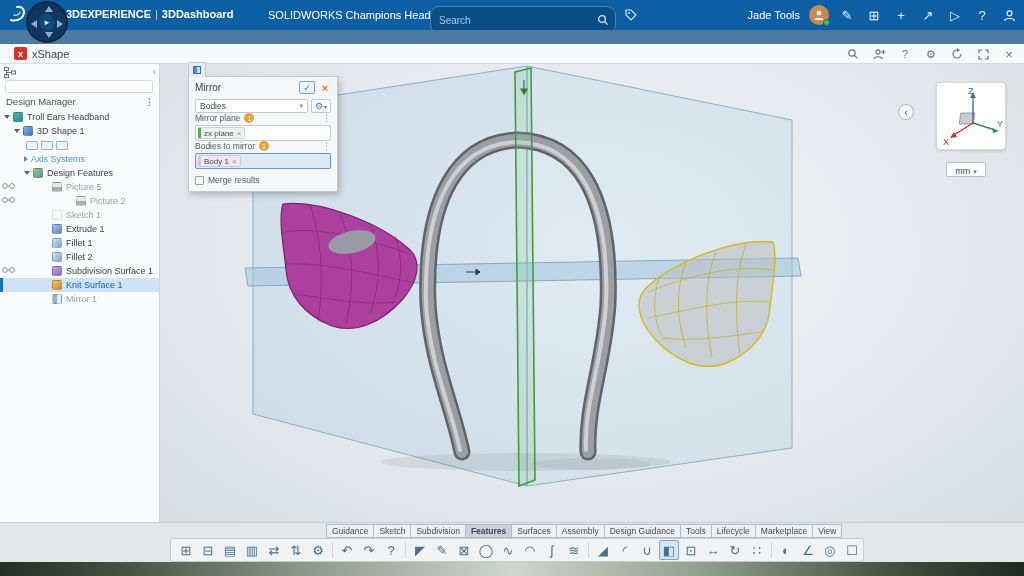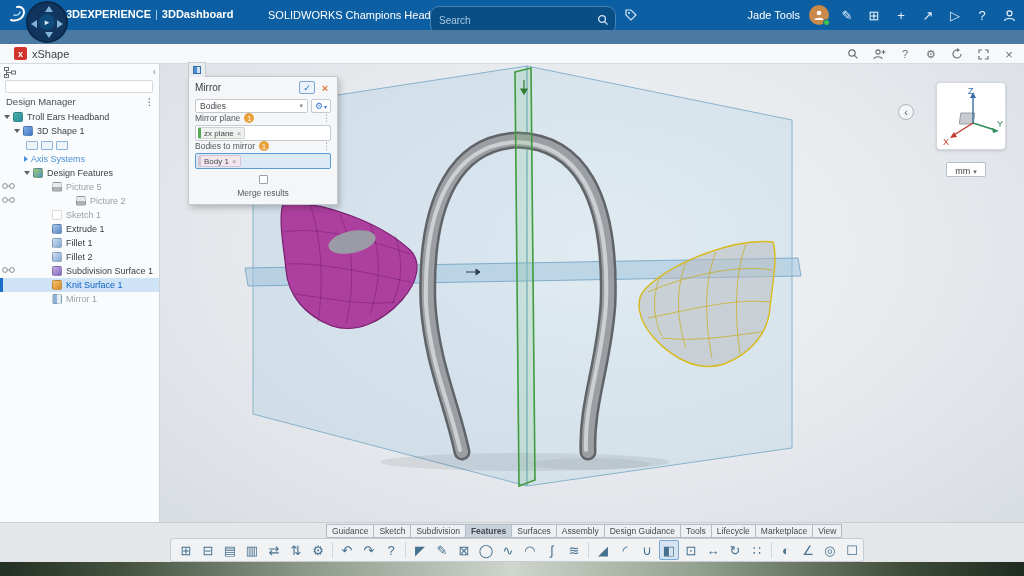--- a/index.html
+++ b/index.html
@@ -87,21 +87,21 @@
   .dselect{flex:1;height:14px;background:#fff;border:1px solid #c3c9cf;border-radius:2px;display:flex;align-items:center;padding:0 4px;justify-content:space-between;font-size:8.5px;color:#44494f;}
   .gearbtn{width:20px;height:14px;background:#fff;border:1px solid #c3c9cf;border-radius:2px;color:#3a7bd5;font-size:9px;display:flex;align-items:center;justify-content:center;gap:1px;}
   .dlbl{display:flex;align-items:center;margin-top:0;font-size:8.5px;color:#555a60;gap:4px;}
   .badge{width:10px;height:10px;border-radius:50%;background:#e9a13b;color:#fff;font-size:7px;display:flex;align-items:center;justify-content:center;}
   .kebab{margin-left:auto;color:#8a9097;font-size:9px;}
   .dfield{margin-top:2px;height:16px;background:#fff;border:1px solid #c3c9cf;border-radius:2px;display:flex;align-items:center;padding:1px 2px;}
   .dfield.focus{border:1px solid #5b9bd5;background:#dce9f7;}
   .chip{height:12px;display:flex;align-items:center;background:#eef1ee;border:1px solid #cdd3cd;border-left:3px solid #57a857;border-radius:2px;padding:0 3px;gap:3px;font-size:8px;color:#44494f;}
   .chip.purple{border-left:3px solid #a0379b;background:#f2e7f1;border-color:#d5c4d4;}
   .chip .cx{color:#8a9097;font-size:8px;}
-  .cbrow{display:flex;align-items:center;margin-top:6px;gap:4px;font-size:8.5px;color:#555a60;flex-direction:column;}
+  .cbrow{display:flex;align-items:center;margin-top:6px;gap:4px;font-size:8.5px;color:#555a60;}
   .cbox{width:9px;height:9px;border:1px solid #9aa1a8;background:#fff;border-radius:1px;}
 
   
   .bottomband{position:absolute;left:0;top:522px;width:1024px;height:40px;background:#e3e7ea;border-top:1px solid #c9ced4;}
   .tabsrow{position:absolute;left:326px;top:1px;display:flex;}
   .btab{font-size:8.5px;color:#44494f;background:#eef1f3;border:1px solid #b6bcc3;border-left:none;padding:1px 5px;white-space:nowrap;}
   .btab:first-child{border-left:1px solid #b6bcc3;}
   .btab.active{background:#c9d2da;font-weight:bold;}
   .toolstrip{position:absolute;left:170px;top:15px;width:694px;height:24px;background:#f0f2f4;border:1px solid #c6ccd2;border-radius:3px;display:flex;align-items:center;padding:0 5px;gap:2px;}
   .tool{width:20px;height:20px;display:flex;align-items:center;justify-content:center;font-size:13px;color:#46718f;border-radius:2px;flex:0 0 auto;}

